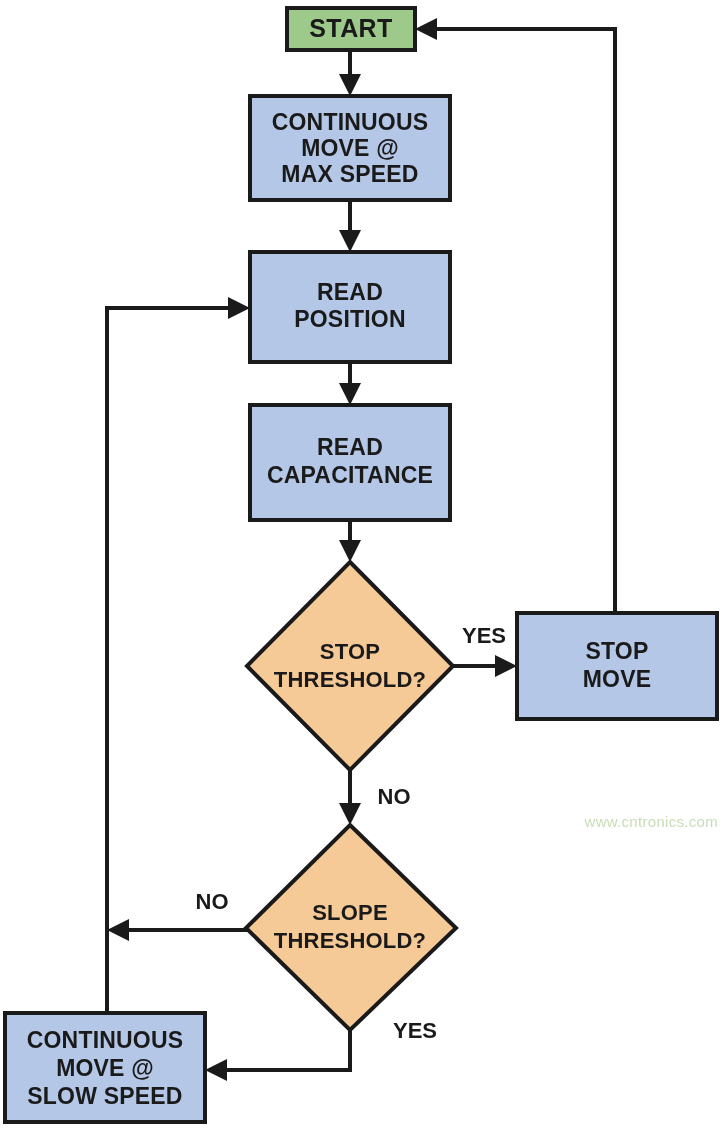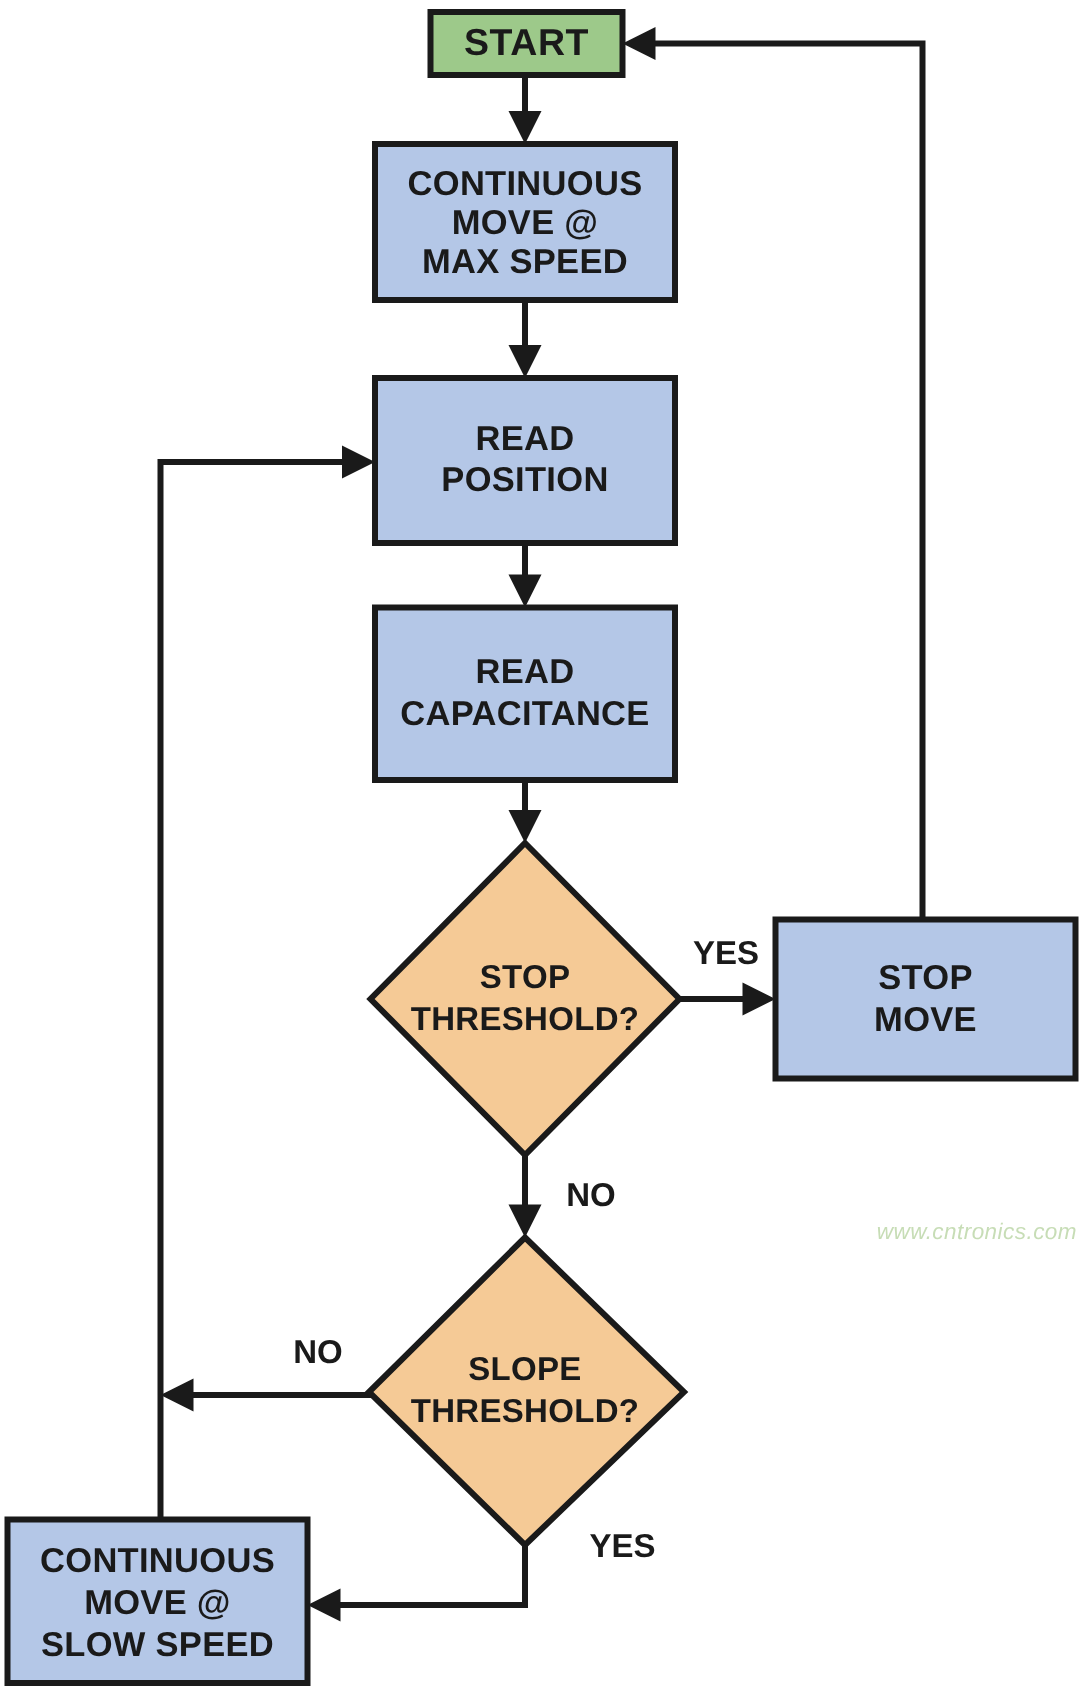--- a/index.html
+++ b/index.html
@@ -66,21 +66,20 @@
   .watermark {
     position: absolute;
     right: 8px;
     bottom: 6px;
     font-family: "Liberation Sans", sans-serif;
     font-size: 15px;
     color: #c7ddb6;
     letter-spacing: 0.3px;
     white-space: nowrap;
     user-select: none;
-    font-style: italic;
   }
 </style>
 </head>
 <body>
 
 <div id="flow-root">
 
   <svg id="flow-svg" viewBox="0 0 726 1134">
 
     

